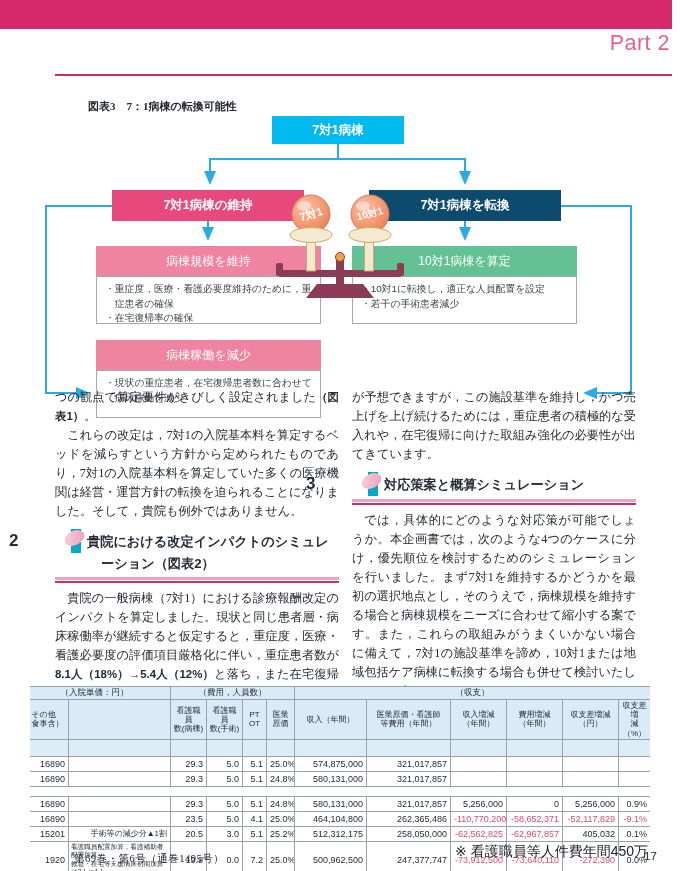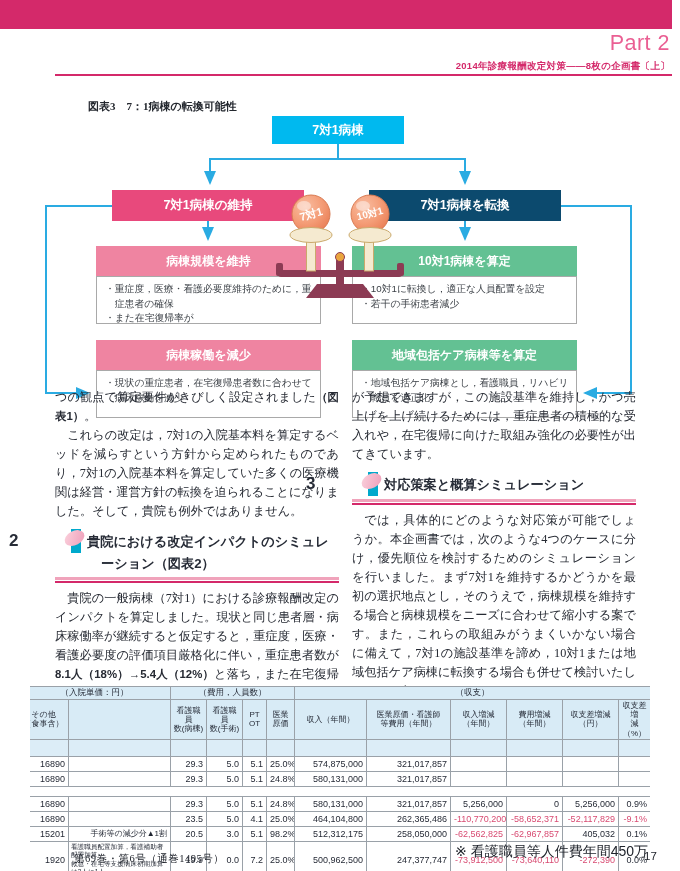--- a/index.html
+++ b/index.html
@@ -16,21 +16,21 @@
   
   .fc{position:absolute;left:30px;top:114px;width:620px;height:315px;}
   .fc svg.lines{position:absolute;left:0;top:0;width:620px;height:315px;}
   .fc-box{position:absolute;display:flex;align-items:center;justify-content:center;
           color:#fff;font-weight:bold;text-align:center;}
   .fc-root{left:242px;top:2px;width:132px;height:28px;background:#00b9ef;font-size:12.5px;}
   .fc-branch-l{left:82px;top:76px;width:192px;height:31px;background:#e8497c;font-size:12.5px;}
   .fc-branch-r{left:339px;top:76px;width:192px;height:31px;background:#0c4a6e;font-size:12.5px;}
   .fc-grp{position:absolute;width:225px;}
   .fc-grp .hd{height:30px;display:flex;align-items:center;justify-content:center;
-              color:#fff;font-weight:bold;font-size:12px;}
+              color:#fff;font-weight:normal;font-size:12px;}
   .fc-grp .bd{box-sizing:border-box;height:48px;background:#fff;border:1px solid #a9a9a9;
               padding:5px 6px 1px 8px;font-size:9.8px;line-height:1.5;color:#3a3f45;}
   .fc-grp .bl{padding-left:1em;text-indent:-1em;}
   .gL1{left:66px;top:132px}.gL2{left:66px;top:226px}
   .gR1{left:322px;top:132px}.gR2{left:322px;top:226px}
   .hd-pink{background:#ef84a1;}.hd-green{background:#63c193;}
   .scale-svg{position:absolute;left:240px;top:70px;width:140px;height:118px;}
 
   
   .col{position:absolute;top:388px;width:284px;}
@@ -70,21 +70,20 @@
             font-family:"Liberation Serif","DejaVu Serif",serif;}
   .fpage{position:absolute;left:644px;top:850px;font-size:11.5px;color:#20242c;}
 </style>
 </head>
 <body>
 
 <div class="page">
 
   <div class="topbar"></div>
   <div class="part-label">Part 2</div>
-  <div class="subtitle">2014年診療報酬改定対策——8枚の企画書〔上〕</div>
   <div class="subtitle-rule"></div>
 
   <div class="fig-caption">図表3　7：1病棟の転換可能性</div>
 
   <div class="fc">
     <svg class="lines" viewBox="0 0 620 315">
       <defs>
         <marker id="arR" markerWidth="8" markerHeight="8" refX="6" refY="3" orient="auto">
           <path d="M0,0L7,3L0,6Z" fill="#2aabe2"></path>
         </marker>
@@ -102,40 +101,34 @@
     </svg>
 
     <div class="fc-box fc-root">7対1病棟</div>
     <div class="fc-box fc-branch-l">7対1病棟の維持</div>
     <div class="fc-box fc-branch-r">7対1病棟を転換</div>
 
     <div class="fc-grp gL1">
       <div class="hd hd-pink">病棟規模を維持</div>
       <div class="bd">
         <div class="bl">・重症度，医療・看護必要度維持のために，重症患者の確保</div>
-        <div class="bl">・また在宅復帰率が</div>
+        <div class="bl">・在宅復帰率の確保</div>
       </div>
     </div>
     <div class="fc-grp gL2">
       <div class="hd hd-pink">病棟稼働を減少</div>
       <div class="bd">
         <div class="bl">・現状の重症患者，在宅復帰患者数に合わせて病床稼働を減少</div>
       </div>
     </div>
     <div class="fc-grp gR1">
       <div class="hd hd-green">10対1病棟を算定</div>
       <div class="bd">
         <div class="bl">・10対1に転換し，適正な人員配置を設定</div>
         <div class="bl">・若干の手術患者減少</div>
-      </div>
-    </div>
-    <div class="fc-grp gR2">
-      <div class="hd hd-green">地域包括ケア病棟等を算定</div>
-      <div class="bd">
-        <div class="bl">・地域包括ケア病棟とし，看護職員，リハビリ職員を適正化</div>
       </div>
     </div>
 
     <svg class="scale-svg" viewBox="0 0 140 118">
       <defs>
         <radialGradient id="ballg" cx="35%" cy="30%" r="75%">
           <stop offset="0%" stop-color="#f9bda1"></stop>
             <stop offset="60%" stop-color="#f49c76"></stop>
             <stop offset="100%" stop-color="#ea8159"></stop>
         </radialGradient>
@@ -311,21 +304,21 @@
             <td class="neg">-58,652,371</td>
             <td class="neg">-52,117,829</td>
             <td class="neg">-9.1%</td>
           </tr>
           <tr>
             <td>15201</td>
             <td class="note">手術等の減少分▲1割</td>
             <td>20.5</td>
             <td>3.0</td>
             <td>5.1</td>
-            <td>98.2%</td>
+            <td>25.2%</td>
             <td>512,312,175</td>
             <td>258,050,000</td>
             <td class="neg">-62,562,825</td>
             <td class="neg">-62,967,857</td>
             <td>405,032</td>
             <td>0.1%</td>
           </tr>
           <tr>
             <td>1920</td>
             <td class="note2">看護職員配置加算，看護補助者配置加算

